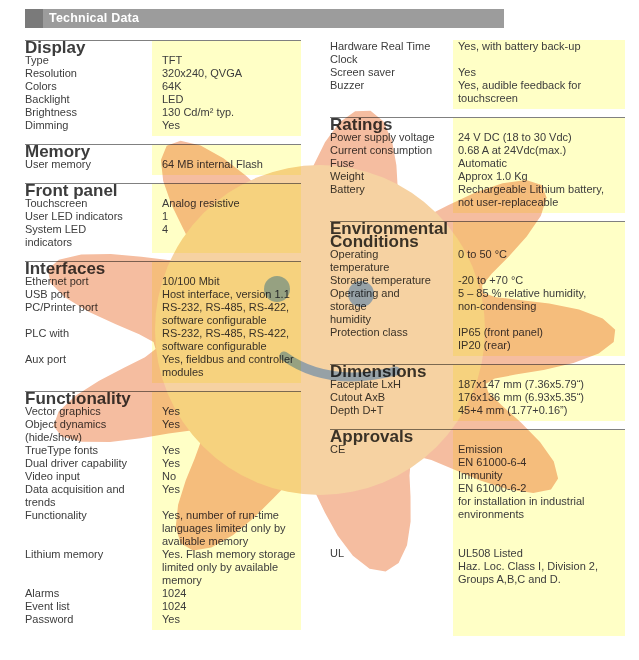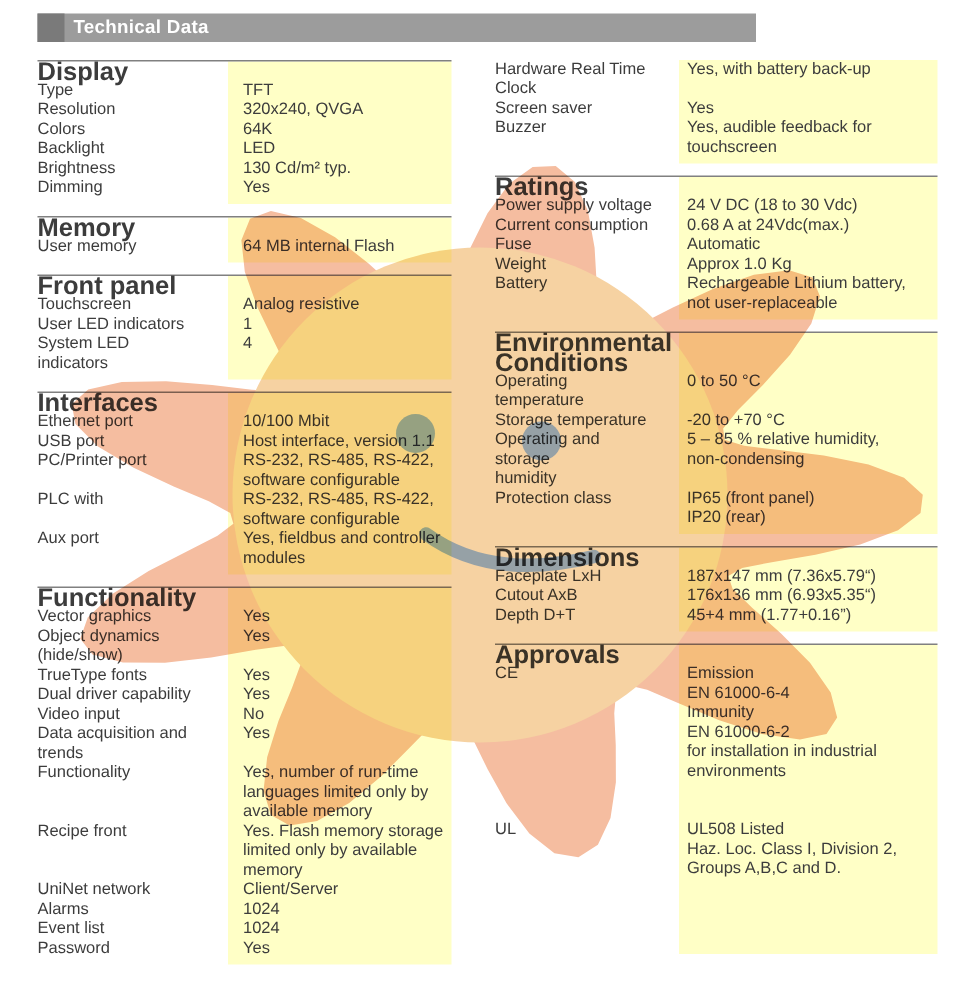--- a/index.html
+++ b/index.html
@@ -169,28 +169,24 @@
 trends</div>
           <div class="cell value">Yes</div>
         </div>
         <div class="row">
           <div class="cell label">Functionality</div>
           <div class="cell value">Yes, number of run-time
 languages limited only by
 available memory</div>
         </div>
         <div class="row">
-          <div class="cell label">Recipe front</div>
+          <div class="cell label">Lithium memory</div>
           <div class="cell value">Yes. Flash memory storage
 limited only by available
 memory</div>
-        </div>
-        <div class="row">
-          <div class="cell label">UniNet network</div>
-          <div class="cell value">Client/Server</div>
         </div>
         <div class="row">
           <div class="cell label">Alarms</div>
           <div class="cell value">1024</div>
         </div>
         <div class="row">
           <div class="cell label">Event list</div>
           <div class="cell value">1024</div>
         </div>
         <div class="row">

